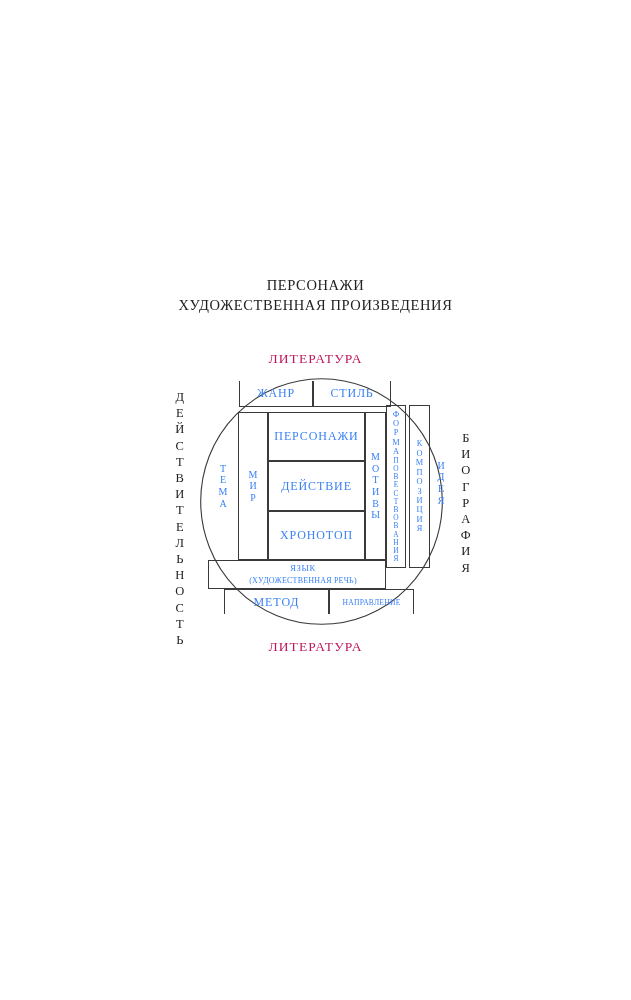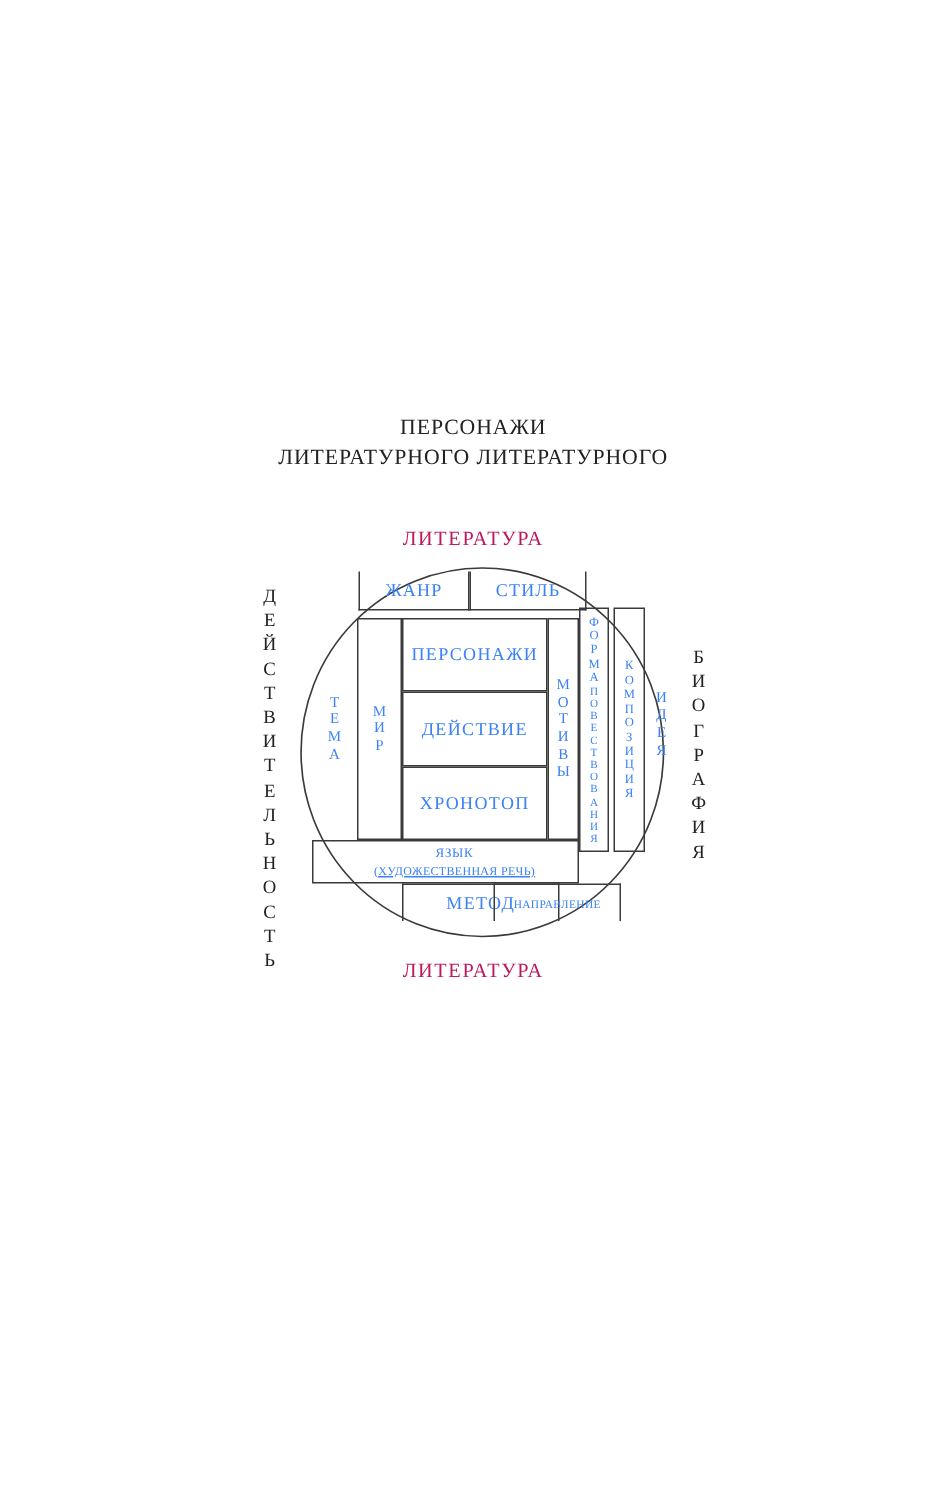--- a/index.html
+++ b/index.html
@@ -72,22 +72,22 @@
     background:transparent;
     color:#3b82f6;
   }
   .lbl{display:block;white-space:nowrap;}
   .two-line{line-height:11.5px;white-space:normal;}
 
   
   .t-genre{font-size:12px;letter-spacing:.8px;}
   .t-big{font-size:12px;letter-spacing:.9px;}
   .t-lang-a{font-size:8.6px;letter-spacing:.5px;}
-  .t-lang-b{font-size:8px;letter-spacing:.2px;text-decoration:underline;}
-  .t-method{font-size:12px;letter-spacing:.9px;margin-left:44px;}
+  .t-lang-b{font-size:8px;letter-spacing:.2px;}
+  .t-method{font-size:12px;letter-spacing:.9px;}
   .t-napr{font-size:7.6px;letter-spacing:.25px;}
 
   
   .vstack{
     font-size:10px;
     line-height:11.6px;
     letter-spacing:0;
     text-align:center;
   }
   .vstack span{display:block;}
@@ -99,21 +99,21 @@
   .nb-t{border-top:none;}
   .nb-b{border-bottom:none;}
 </style>
 </head>
 <body>
 
 <div class="page">
 
   <div class="title">
     <div>ПЕРСОНАЖИ</div>
-    <div>ЛИТЕРАТУРНОГО ЛИТЕРАТУРНОГО</div>
+    <div>ХУДОЖЕСТВЕННАЯ ПРОИЗВЕДЕНИЯ</div>
   </div>
 
   <div class="cap cap-top">ЛИТЕРАТУРА</div>
 
   <div class="cap cap-bottom">ЛИТЕРАТУРА</div>
 
   <div class="side side-left" id="left-caption">
       <span>Д</span>
       <span>Е</span>
       <span>Й</span>

